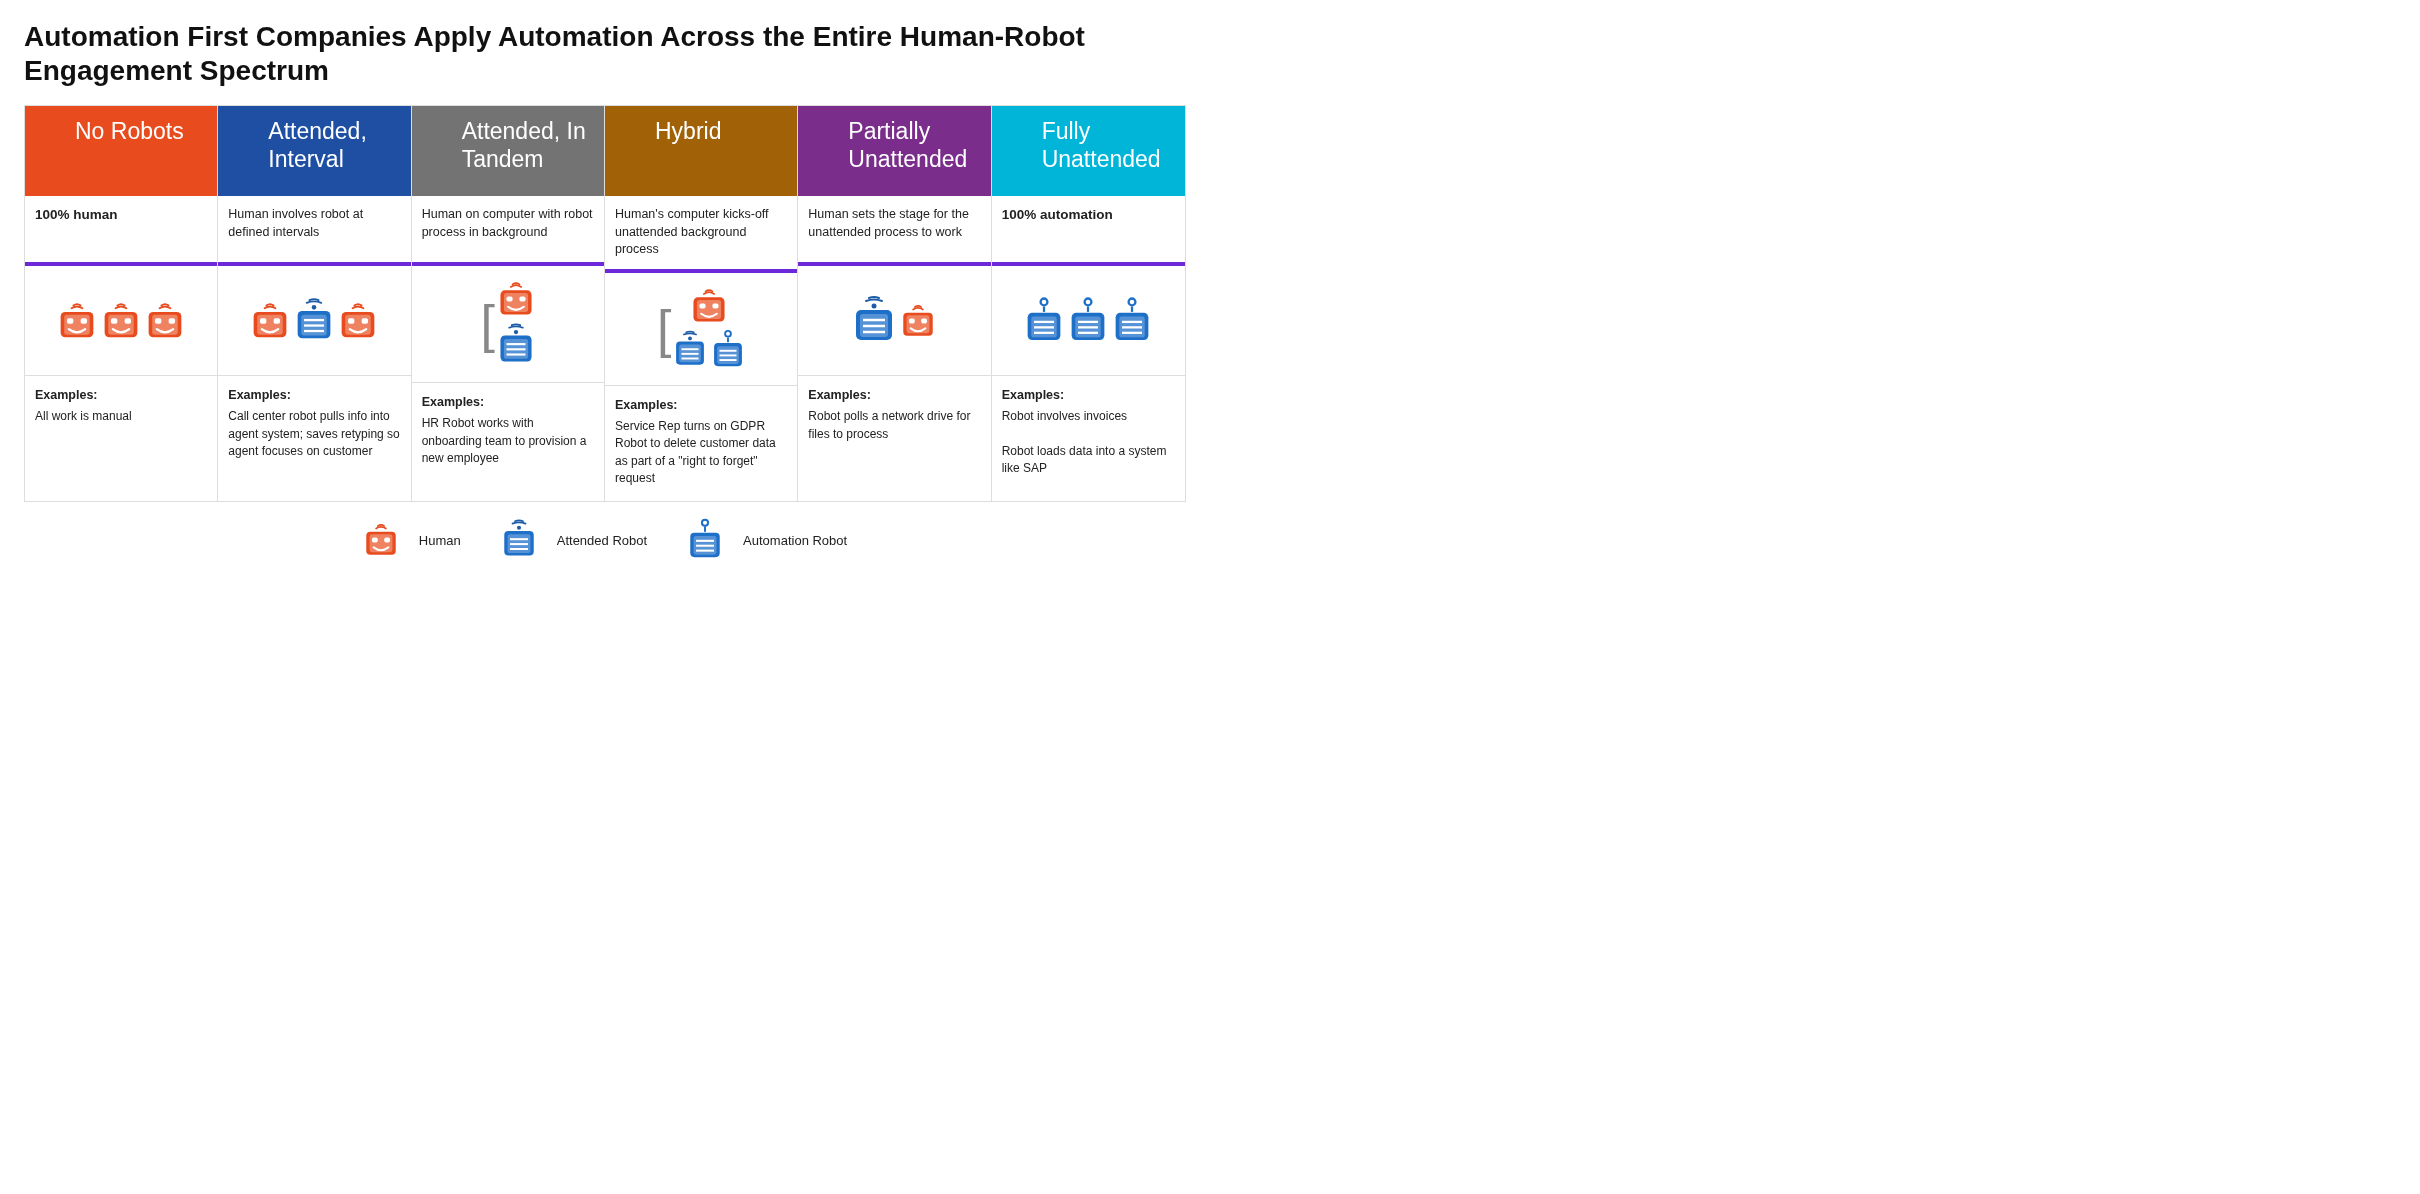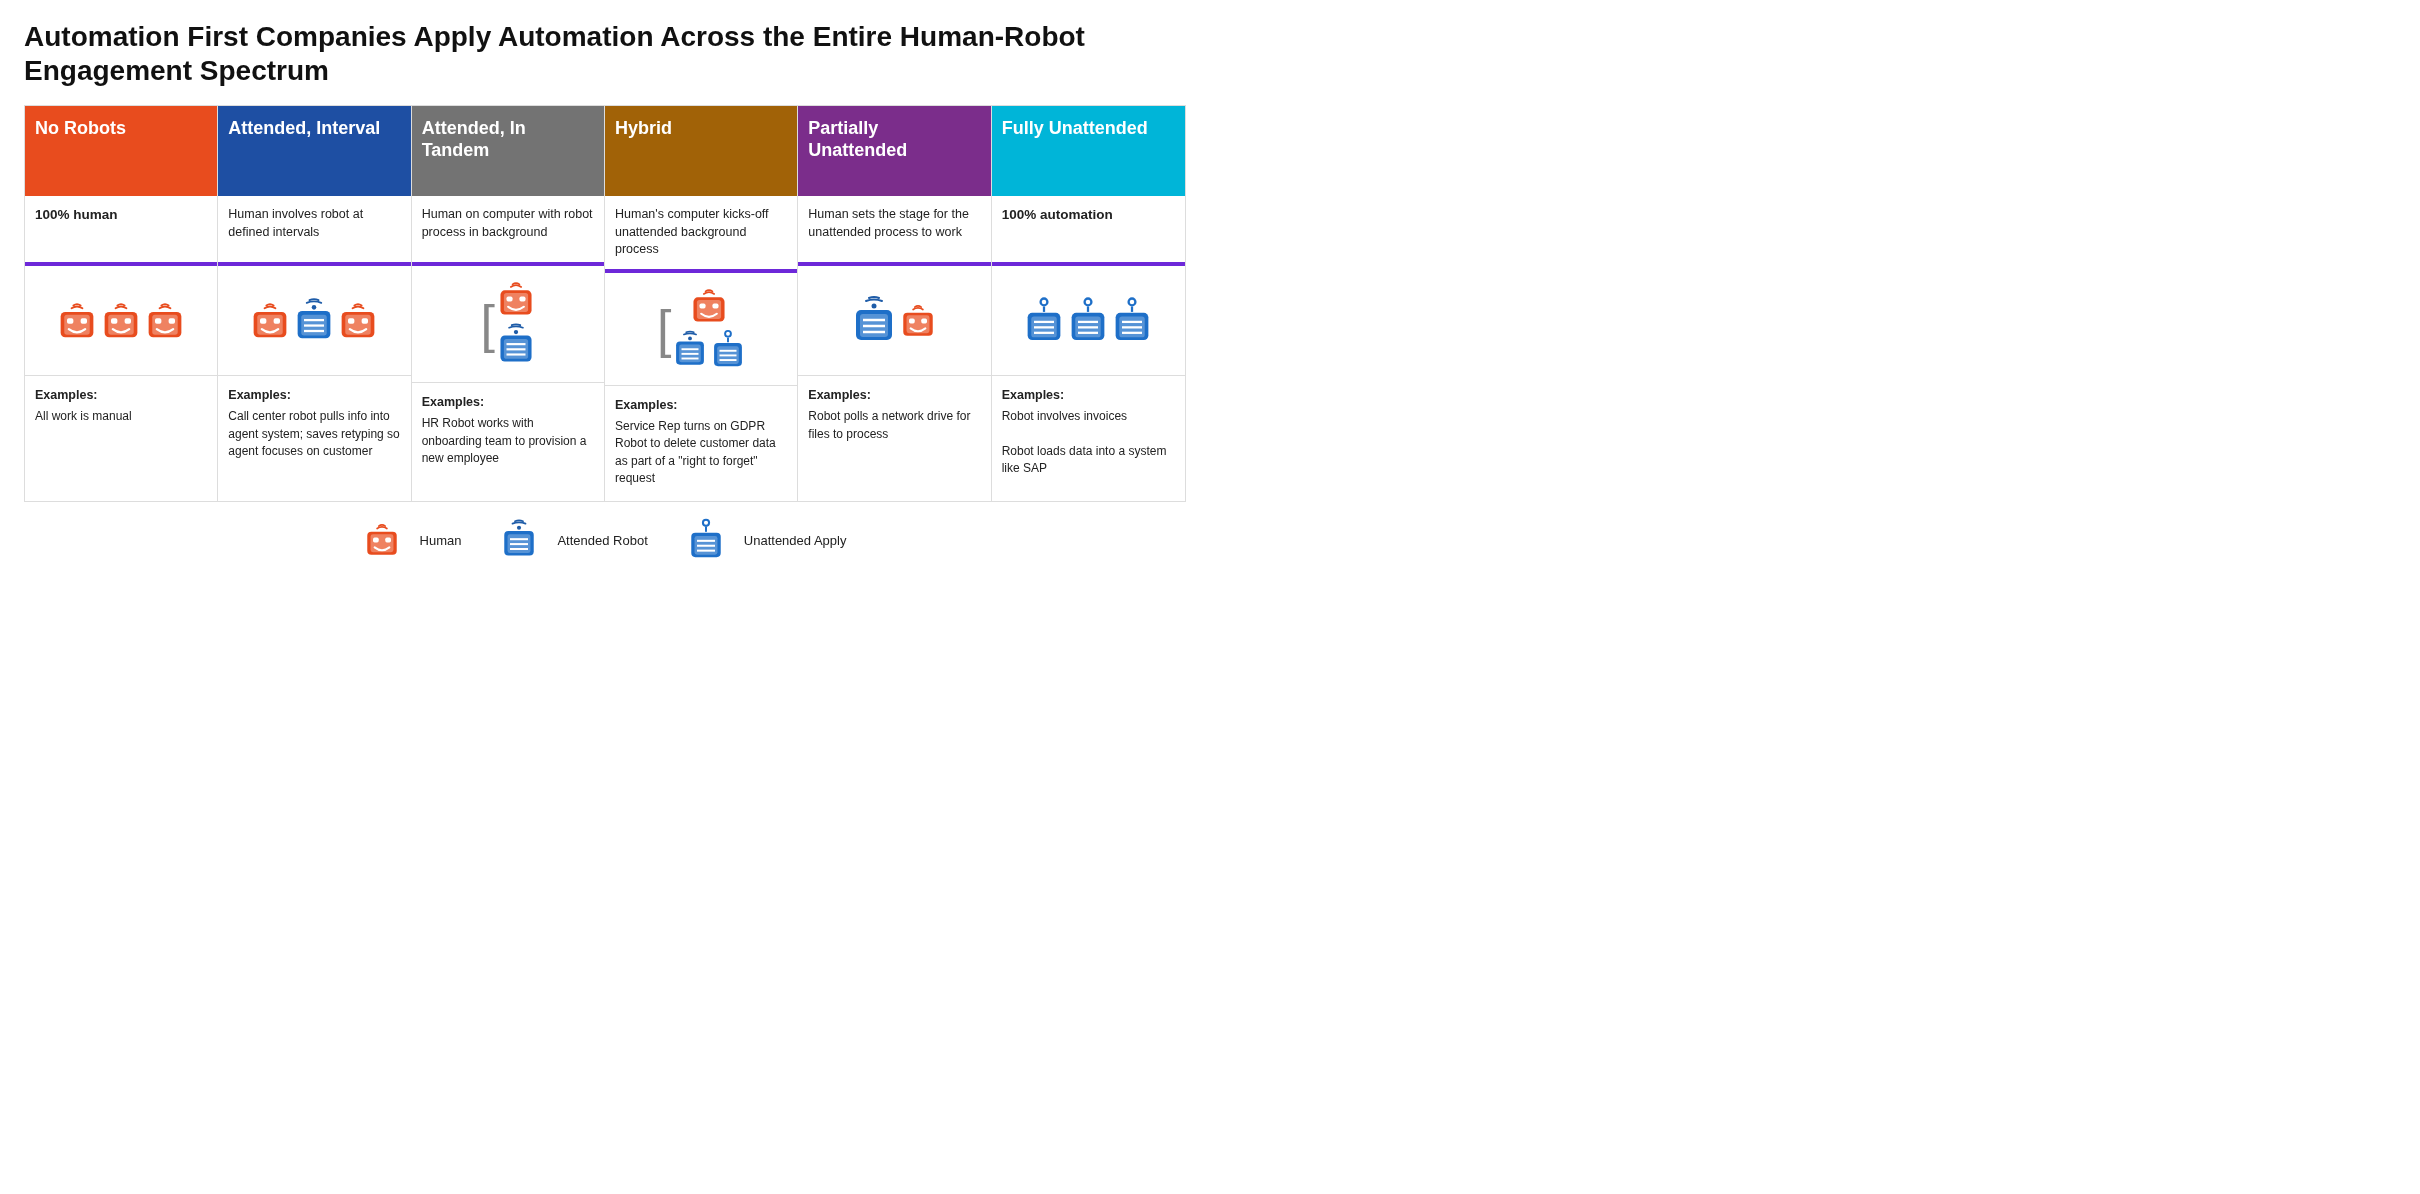--- a/index.html
+++ b/index.html
@@ -29,23 +29,24 @@
     }
     .col:last-child { border-right: none; }
     .col-header {
       padding: 12px 10px 10px 10px;
       min-height: 90px;
       display: flex;
       align-items: flex-start;
     }
     .col-header span {
       color: #fff;
-      font-size: 18px;
-      font-weight: 700;
+      font-size: 23px;
+      font-weight: 400;
       line-height: 1.2;
+      margin-left: 40px;
     }
     .bg-orange { background: #e84c1e; }
     .bg-blue   { background: #1e4fa3; }
     .bg-pink   { background: #737373; }
     .bg-yellow { background: #a16207; }
     .bg-purple { background: #7b2d8b; }
     .bg-cyan   { background: #00b5d8; }
 
     .col-desc {
       padding: 10px 10px 10px 10px;
@@ -429,15 +430,15 @@
       <circle cx="22" cy="5" r="5" fill="#1e6fc8"></circle>
       <circle cx="22" cy="5" r="2.5" fill="#fff"></circle>
       <line x1="22" y1="10" x2="22" y2="16" stroke="#1e6fc8" stroke-width="2.5"></line>
       <rect x="4" y="17" width="36" height="30" rx="5" fill="#1e6fc8"></rect>
       <rect x="8" y="21" width="28" height="23" rx="3" fill="#fff" opacity="0.25"></rect>
       <line x1="11" y1="27" x2="33" y2="27" stroke="#fff" stroke-width="2.5"></line>
       <line x1="11" y1="33" x2="33" y2="33" stroke="#fff" stroke-width="2.5"></line>
       <line x1="11" y1="39" x2="33" y2="39" stroke="#fff" stroke-width="2.5"></line>
     </svg>
       </span>
-    <span>Unattended Apply</span>
+    <span>Automation Robot</span>
   </div>
 </div>
 
 </body></html>

